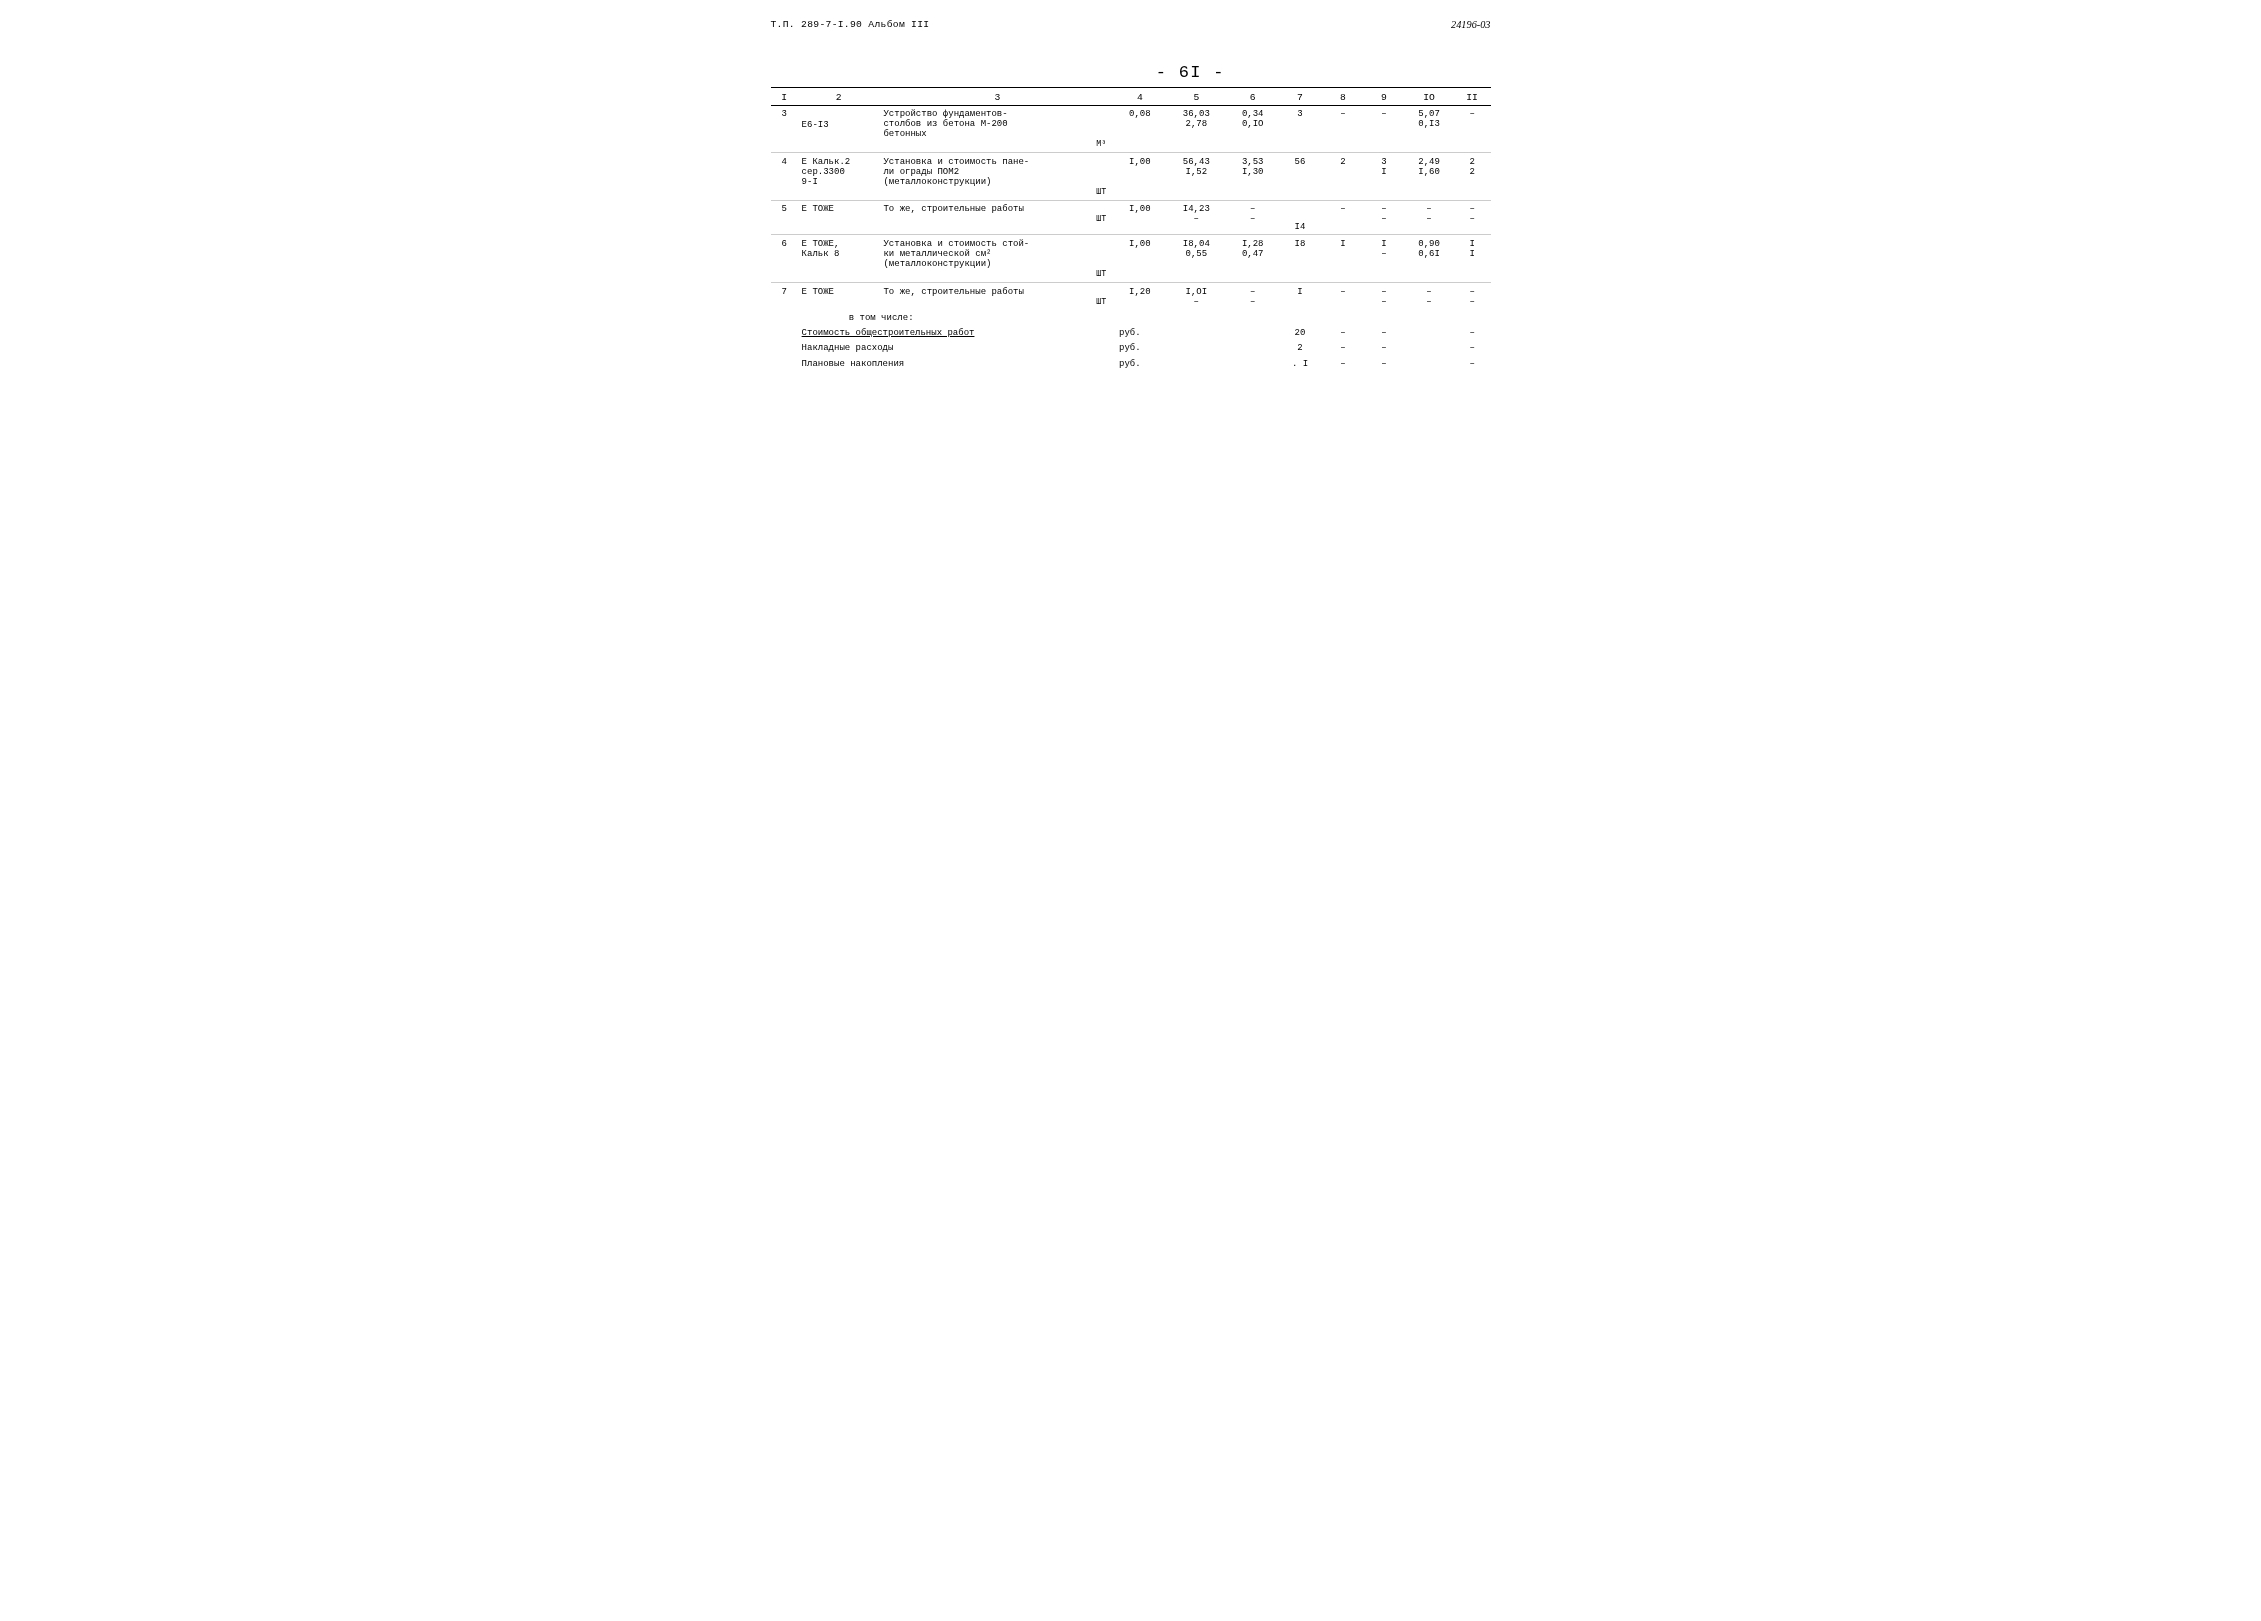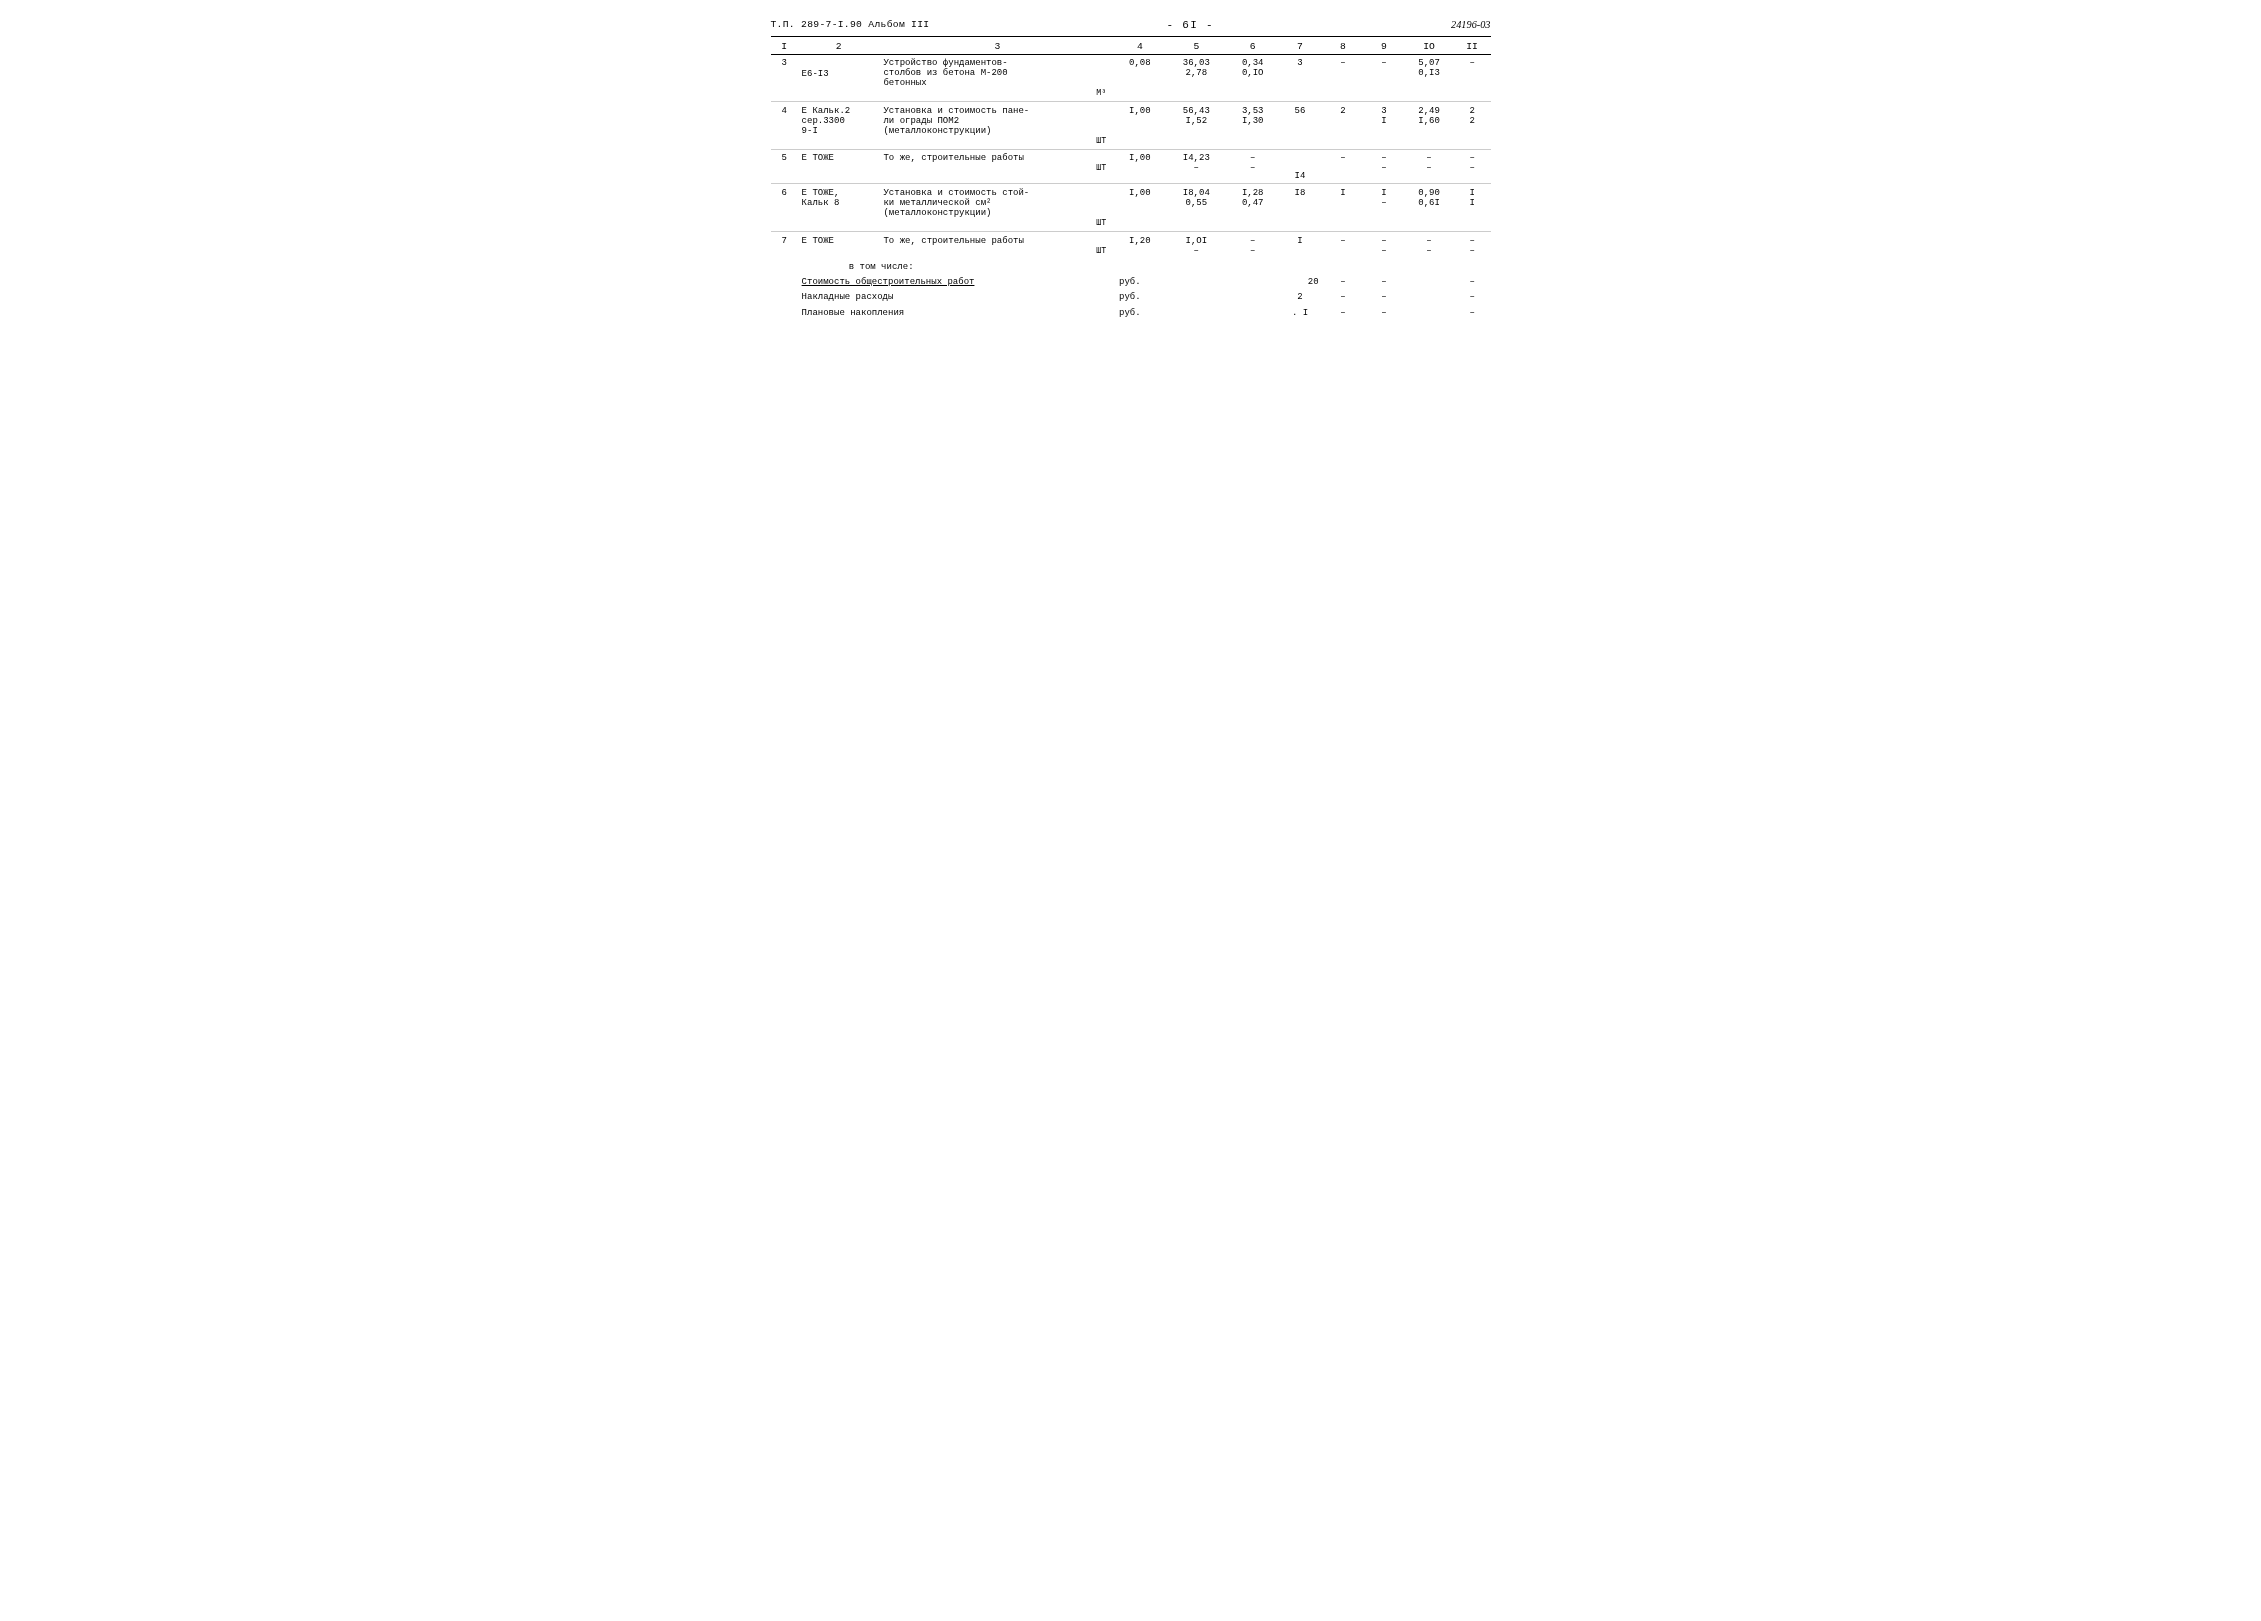--- a/index.html
+++ b/index.html
@@ -17,22 +17,23 @@
       display: flex;
       justify-content: space-between;
       align-items: flex-start;
       margin-bottom: 5.1px;
     }
     .header-left {
       font-size: 9.7px;
       letter-spacing: 0.3px;
     }
     .header-center {
-      font-size: 11px;
+      font-size: 17px;
       letter-spacing: 1.3px;
+      margin-top: 44px;
     }
     .header-right {
       font-style: italic;
       font-size: 10.3px;
       font-family: serif;
     }
     .main-table {
       width: 100%;
       border-collapse: collapse;
       margin-top: 2.6px;
@@ -169,21 +170,21 @@
       <tr>
         <td></td>
         <td colspan="10" style="padding-top: 3.9px; padding-left: 51px;">в том числе:</td>
       </tr>
       <tr>
         <td></td>
         <td colspan="2" style="padding-top: 2.6px; text-decoration: underline;">Стоимость общестроительных работ</td>
         <td style="padding-top: 2.6px;">руб.</td>
         <td></td>
         <td></td>
-        <td style="text-align: right; padding-top: 2.6px;">20</td>
+        <td style="text-align: center; padding-top: 2.6px;">20</td>
         <td style="text-align: center; padding-top: 2.6px;">–</td>
         <td style="text-align: center; padding-top: 2.6px;">–</td>
         <td></td>
         <td style="text-align: center; padding-top: 2.6px;">–</td>
       </tr>
       <tr>
         <td></td>
         <td colspan="2" style="padding-top: 2.6px;">Накладные расходы</td>
         <td style="padding-top: 2.6px;">руб.</td>
         <td></td>

